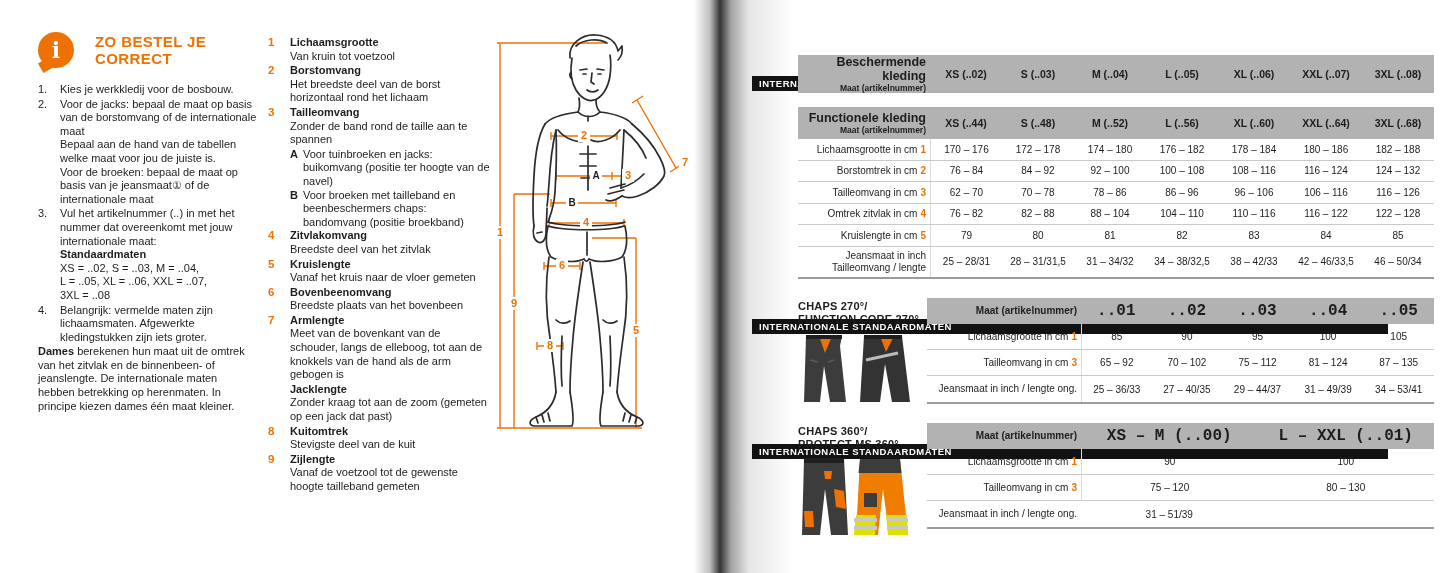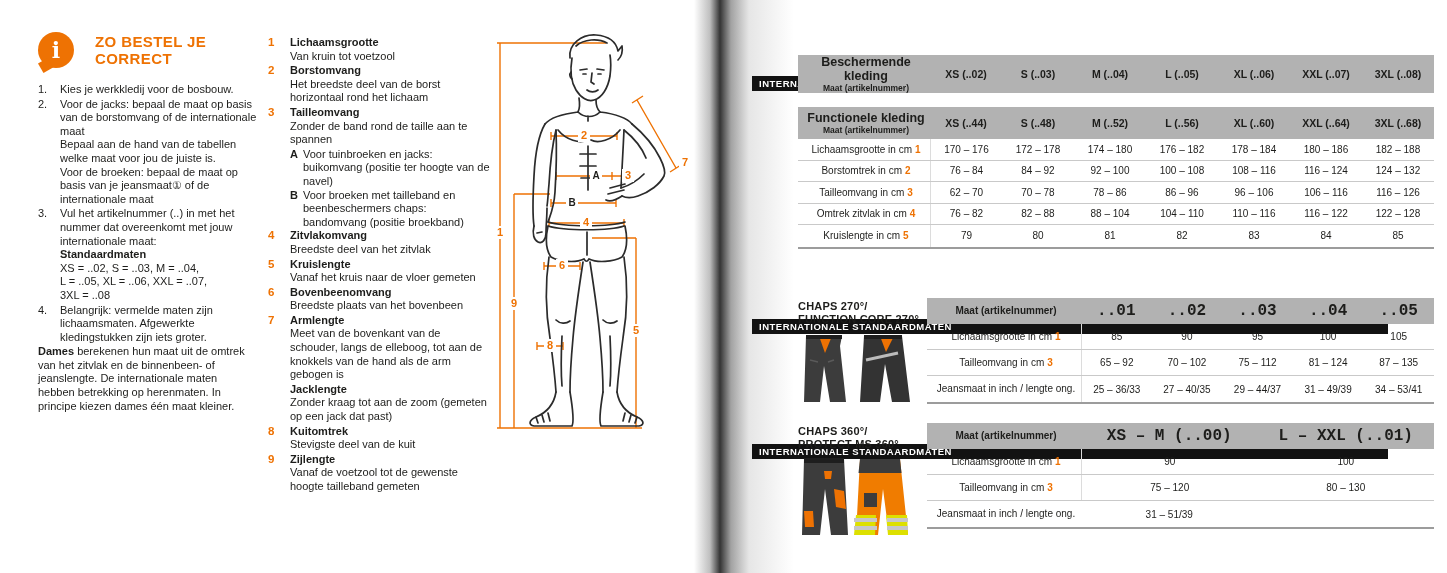--- a/index.html
+++ b/index.html
@@ -59,21 +59,21 @@
   .t3 .t-row { grid-template-columns:154px repeat(2,1fr); }
   .t-row.head { background:#b2b2b2; }
   .t1 .t-row.head { height:38px; }
   .t1 .t-row.head + .t-row.head { height:32px; margin-top:14px; }
   .t2 .t-row.head, .t3 .t-row.head { height:26px; }
   .t1 .t-row.body { height:21.5px; border-bottom:1px solid #c9c9c9; }
   .t1 .t-row.body.tall { height:30px; }
   .t2 .t-row.body, .t3 .t-row.body { height:26px; border-bottom:1px solid #c9c9c9; }
   .t-row.body:last-child { border-bottom:none; }
   .cell { padding:0 4px; }
-  .cell.label { padding-left:8px; text-align:center; font-size:10px; line-height:11.5px; }
+  .cell.label { padding-left:8px; text-align:right; font-size:10px; line-height:11.5px; }
   .cell.label .mark { color:#ee7203; font-weight:bold; margin-left:3px; }
   .cell.label .label2 { font-size:10px; }
   .cell.colh { text-align:center; font-weight:bold; font-size:10.5px; }
   .t2 .cell.colh, .t3 .cell.colh { font-size:16px;font-family:Liberation Mono, monospace; }
   .cell.val { text-align:center; font-size:10px; }
   .t-row.body .cell.val.first { border-left:1px solid #dcdcdc; height:100%; display:flex;
     align-items:center; justify-content:center; }
   .hdr-title { font-weight:bold; font-size:12.5px; line-height:14px; }
   .hdr-sub { font-weight:bold; font-size:8.5px; line-height:10px; }
   .hdr-title.sm { font-size:10px; }
@@ -372,20 +372,30 @@
         <div class="t-row body">
           <div class="cell label"><span>Kruislengte in cm</span><span class="mark">5</span></div>
           <div class="cell val first">79</div>
           <div class="cell val">80</div>
           <div class="cell val">81</div>
           <div class="cell val">82</div>
           <div class="cell val">83</div>
           <div class="cell val">84</div>
           <div class="cell val">85</div>
         </div>
+        <div class="t-row body tall">
+          <div class="cell label"><span>Jeansmaat in inch</span><div class="label2">Tailleomvang / lengte</div></div>
+          <div class="cell val first">25 – 28/31</div>
+          <div class="cell val">28 – 31/31,5</div>
+          <div class="cell val">31 – 34/32</div>
+          <div class="cell val">34 – 38/32,5</div>
+          <div class="cell val">38 – 42/33</div>
+          <div class="cell val">42 – 46/33,5</div>
+          <div class="cell val">46 – 50/34</div>
+        </div>
       </div>
 
     <div class="bar bar2">
       <span>INTERNATIONALE STANDAARDMATEN</span>
     </div>
     <div class="product prod2">
       <p class="p-title">
         <span>CHAPS 270°/</span><br>
         <span>FUNCTION CORE 270°</span>
       </p>

